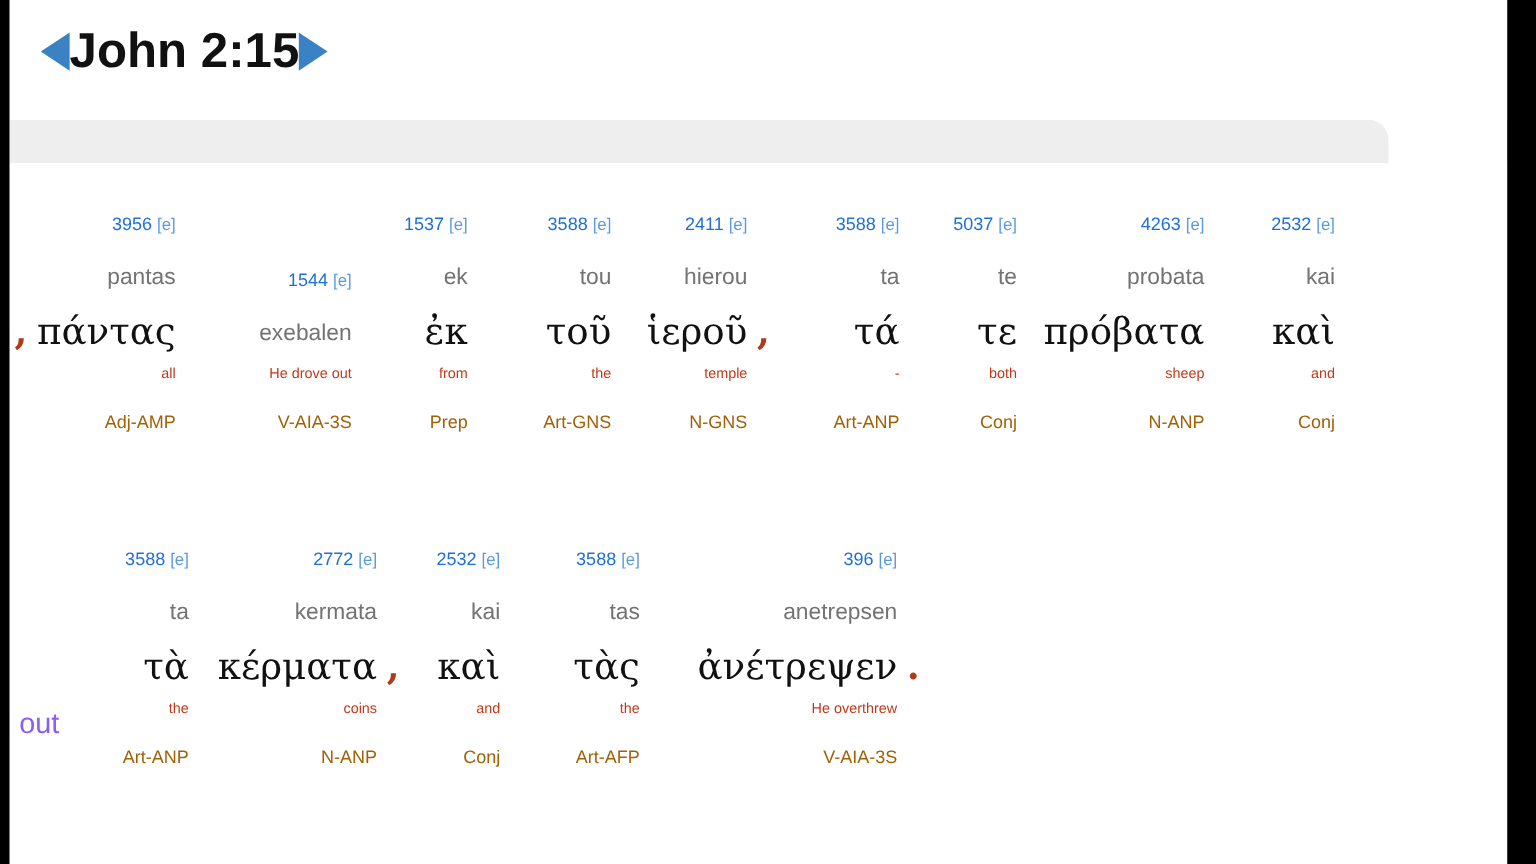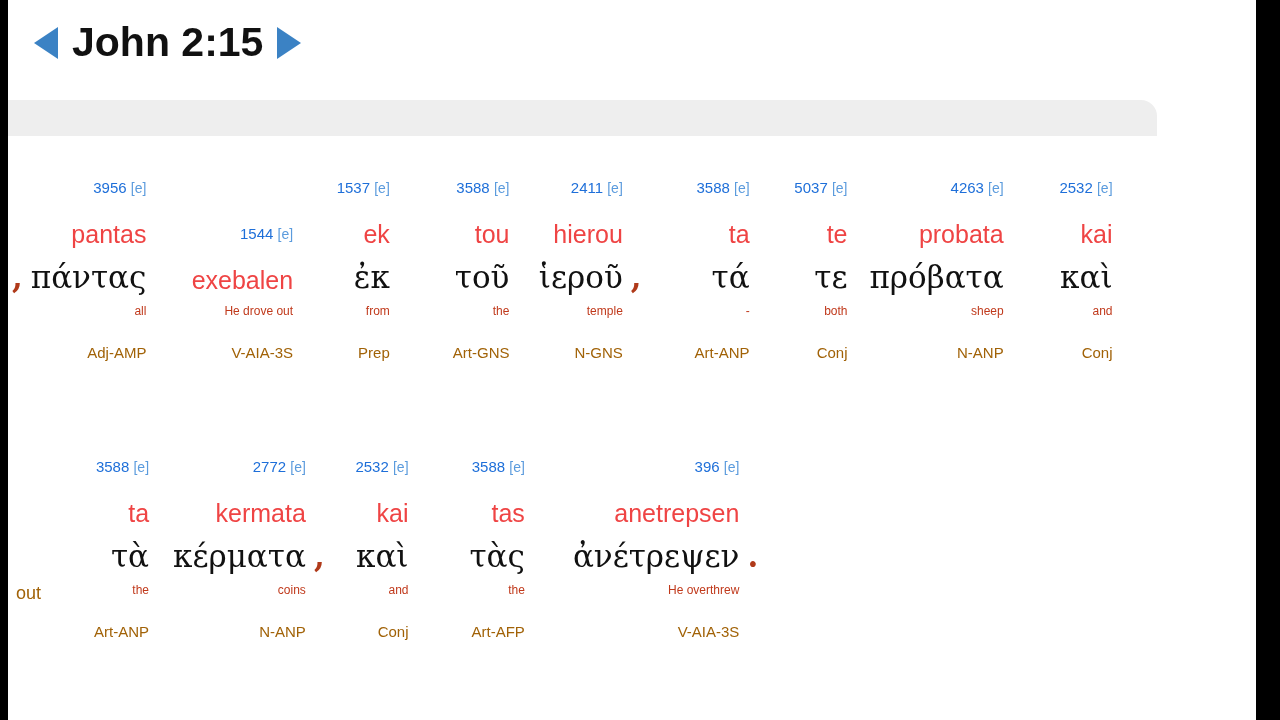--- a/index.html
+++ b/index.html
@@ -39,21 +39,20 @@
     width: 1248px;
     height: 100px;
     background: #ffffff;
   }
   .title-inner {
     position: absolute;
     left: 26px;
     top: 22px;
     display: flex;
     align-items: center;
-    gap: 14px;
   }
   .nav-arrow {
     width: 0; height: 0;
     display: block;
     cursor: pointer;
   }
   .nav-prev {
     border-top: 16px solid transparent;
     border-bottom: 16px solid transparent;
     border-right: 24px solid #3b82c4;
@@ -117,22 +116,22 @@
     color: #1e6fd9;
     line-height: 1;
     height: 15px;
     margin-bottom: 27px;
   }
   .w-strong .bracket {
     color: #5b9bdd;
     font-size: 14px;
   }
   .w-translit {
-    font-size: 25px;
-    color: #ef4444;
+    font-size: 19px;
+    color: #737373;
     line-height: 1;
     height: 19px;
     margin-bottom: 18px;
   }
   .w-greek {
     font-family: "DejaVu Serif", "Liberation Serif", serif;
     font-size: 31px;
     color: #111111;
     line-height: 1;
     height: 36px;
@@ -182,25 +181,25 @@
   .frag {
     display: flex;
     flex-direction: column;
     align-items: flex-start;
     flex: 0 0 auto;
   }
   .frag .f-spacer-a { height: 15px; margin-bottom: 27px; }
   .frag .f-spacer-b { height: 19px; margin-bottom: 18px; }
   .frag .f-spacer-g { height: 36px; margin-bottom: 10px; }
   .frag .f-gloss {
-    font-size: 18px;
-    color: #a16207;
+    font-size: 24px;
+    color: #8b5cf6;
     line-height: 1;
     height: 18px;
-    margin-bottom: 22px;
+    margin-bottom: 14px;
   }
   .frag .f-spacer-d { height: 15px; }
 </style>
 </head>
 <body>
 
 <div id="app">
   <div class="page">
 
     <div class="titlebar">

